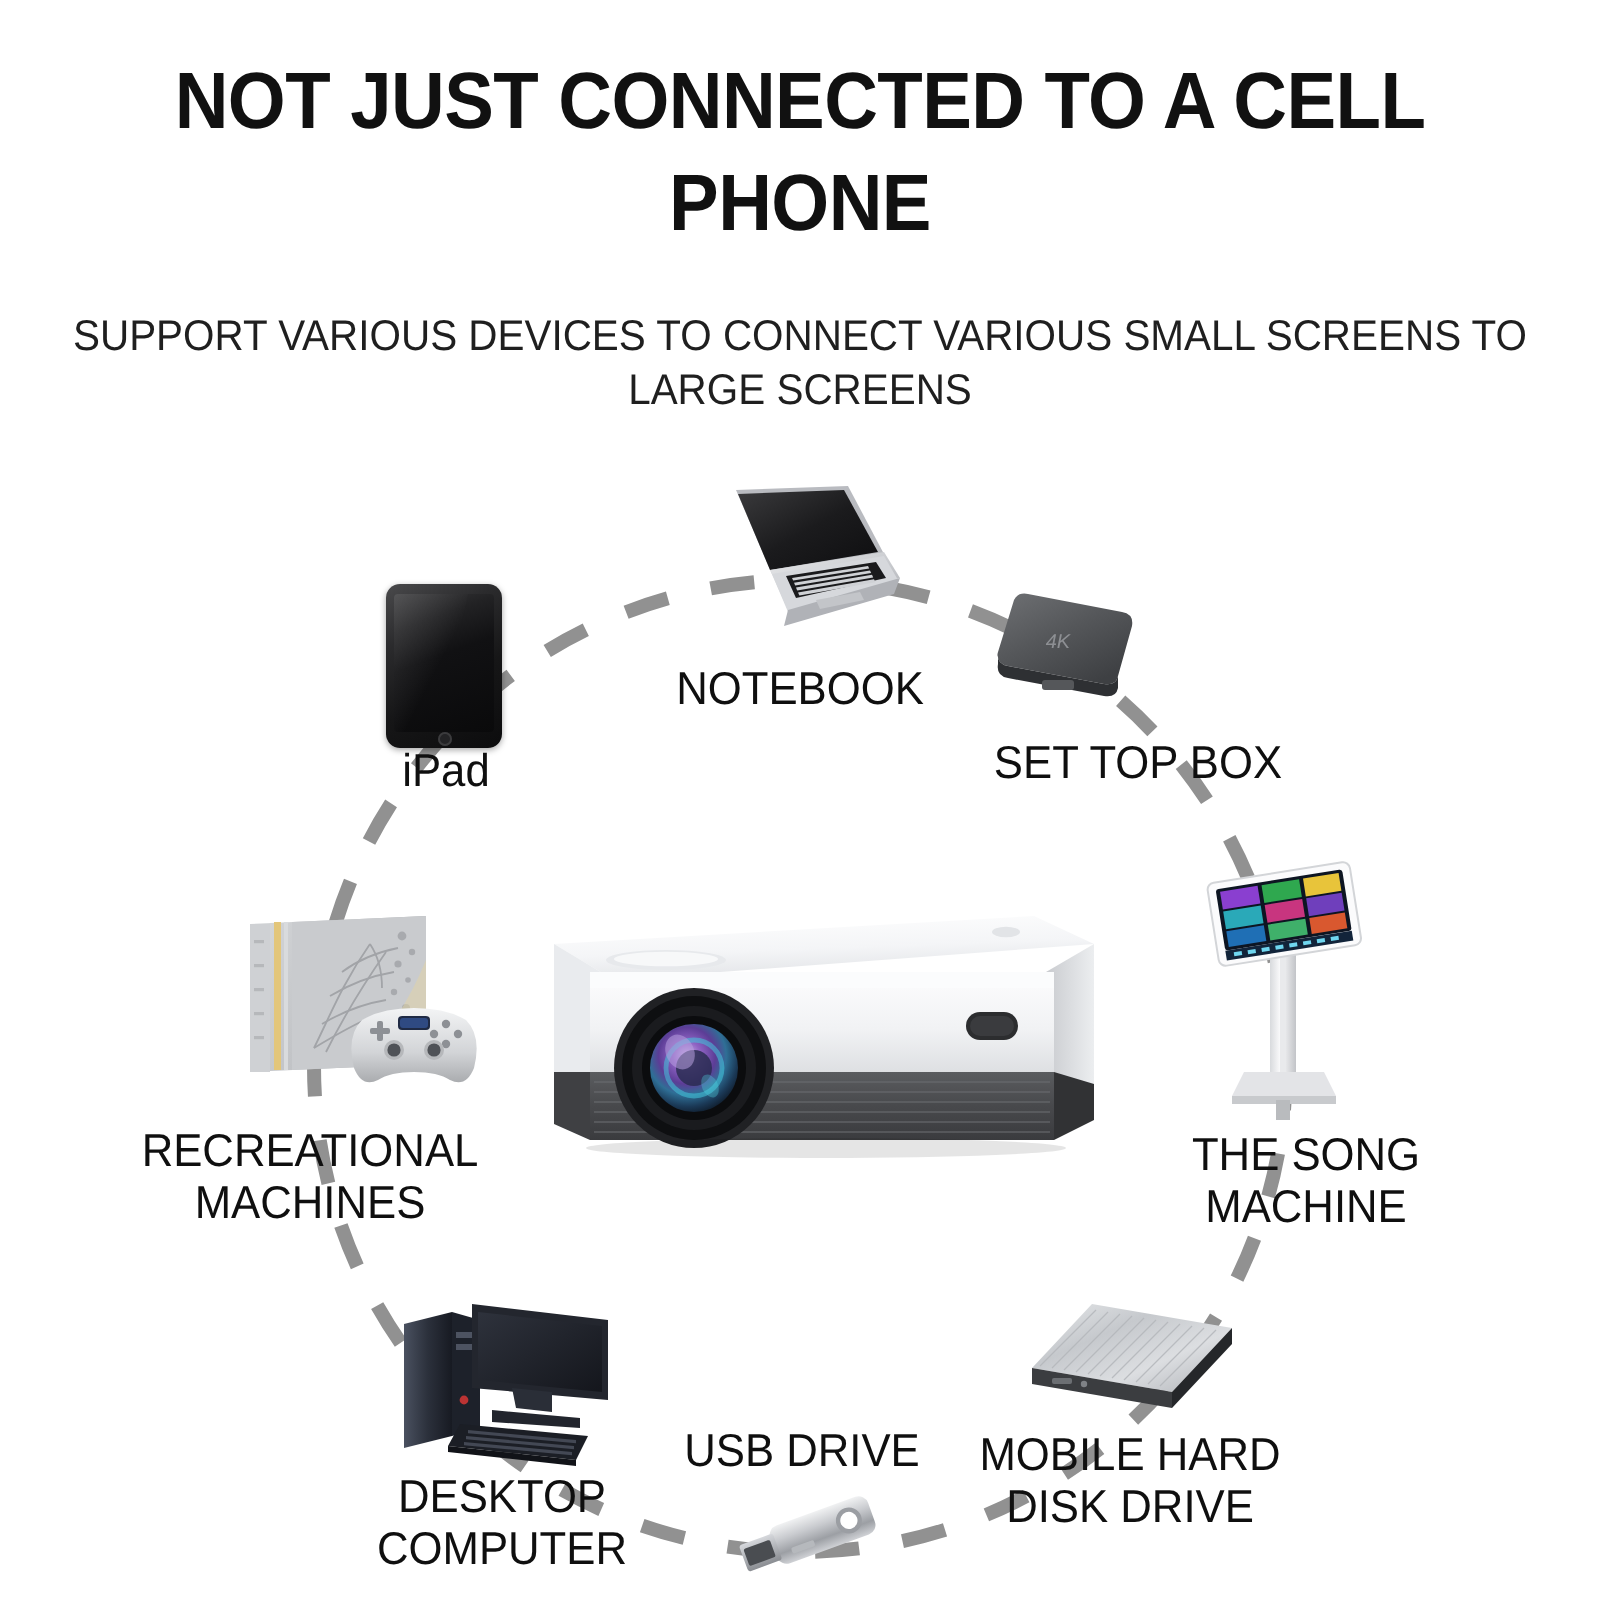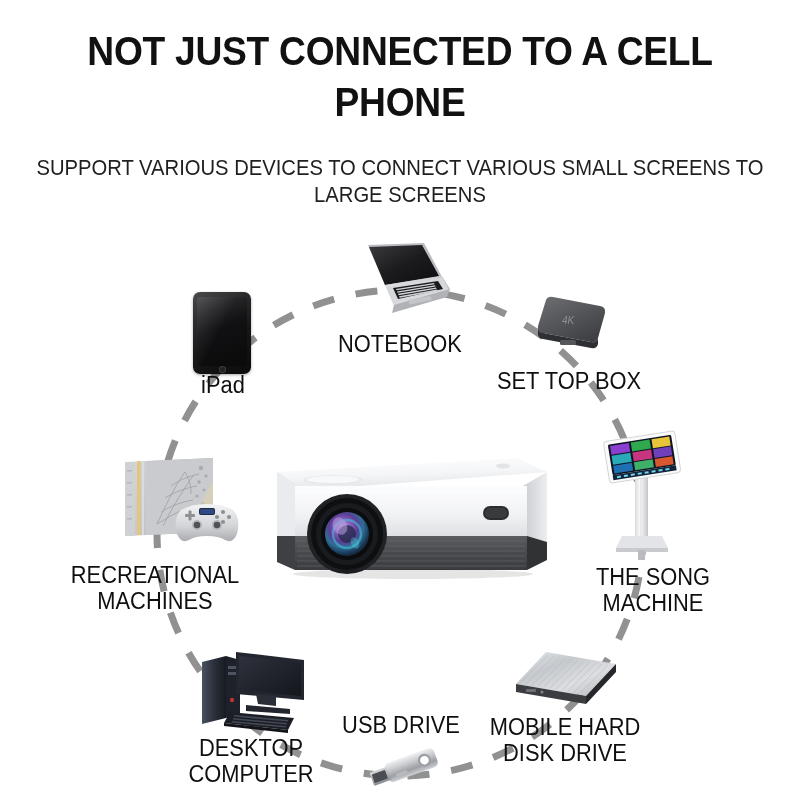--- a/index.html
+++ b/index.html
@@ -179,21 +179,21 @@
         <polygon points="51,48.4 89,42.2 89.6,43.5 51.6,49.7"></polygon>
         <polygon points="52,50.8 90,44.4 90.6,45.8 52.6,52.2"></polygon>
         <polygon points="53,53.2 91,46.6 91.7,48.1 53.7,54.7"></polygon>
       </g>
 
       <polygon points="62,57 84,53 86,57 64,61.5" fill="#c3c5c9"></polygon>
     </svg>
   </div>
   <div class="node-label" id="lbl-notebook" style="left: 320px; top: 332px; width: 160px;">NOTEBOOK</div>
 
-  <div class="art" id="art-stb" style="left: 528px; top: 294px;">
+  <div class="art" id="art-stb" style="left: 489px; top: 294px;">
     <svg class="stb" viewBox="0 0 86 66">
       <defs>
         <linearGradient id="stbTop" x1="0" y1="0" x2="0.7" y2="1">
           <stop offset="0" stop-color="#6e7073"></stop>
             <stop offset="0.5" stop-color="#55575a"></stop>
           <stop offset="1" stop-color="#3e4043"></stop>
         </linearGradient>
       </defs>
       <path d="M18 6 Q20 2 25 3 L72 12 Q78 13 77 19 L70 44 Q69 49 63 48 L15 39 Q9 38 10 32 Z" fill="url(#stbTop)"></path>
       <path d="M10 32 Q9 38 15 39 L63 48 Q69 49 70 44 L70 50 Q69 55 63 54 L15 45 Q9 44 10 38 Z" fill="#2e3033"></path>

